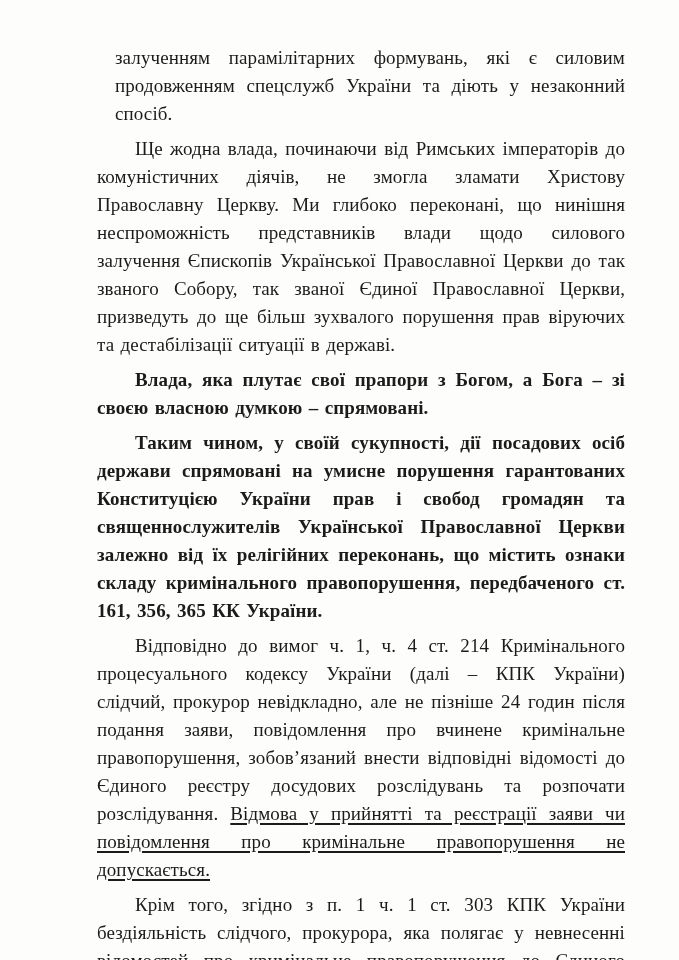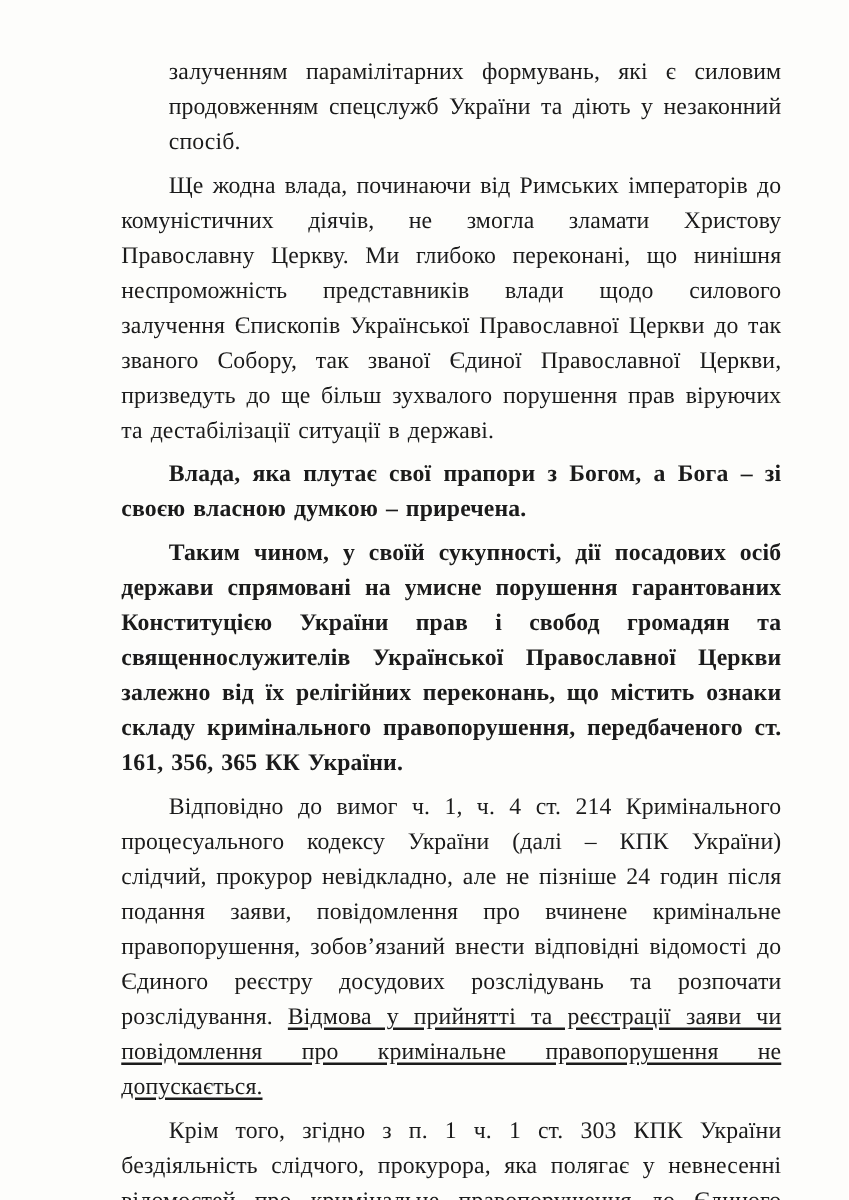--- a/index.html
+++ b/index.html
@@ -26,41 +26,41 @@
     font-size: 19px;
     line-height: 28px;
     text-align: justify;
     text-indent: 38px;
     word-spacing: 1.5px;
     letter-spacing: 0.1px;
   }
   
   .para.continuation {
     text-indent: 0;
-    margin-left: 38px;
+    margin-left: 18px;
   }
   .para.bold {
     font-weight: bold;
   }
   .underline {
     text-decoration: underline;
     text-decoration-thickness: 1.5px;
     text-underline-offset: 3px;
   }
 </style>
 </head>
 <body>
 
 <div class="page">
 
   <p class="para continuation">залученням парамілітарних формувань, які є силовим продовженням спецслужб України та діють у незаконний спосіб.</p>
 
   <p class="para">Ще жодна влада, починаючи від Римських імператорів до комуністичних діячів, не змогла зламати Христову Православну Церкву. Ми глибоко переконані, що нинішня неспроможність представників влади щодо силового залучення Єпископів Української Православної Церкви до так званого Собору, так званої Єдиної Православної Церкви, призведуть до ще більш зухвалого порушення прав віруючих та дестабілізації ситуації в державі.</p>
 
-  <p class="para bold">Влада, яка плутає свої прапори з Богом, а Бога – зі своєю власною думкою – приречена.</p>
+  <p class="para bold">Влада, яка плутає свої прапори з Богом, а Бога – зі своєю власною думкою – спрямовані.</p>
 
   <p class="para bold">Таким чином, у своїй сукупності, дії посадових осіб держави спрямовані на умисне порушення гарантованих Конституцією України прав і свобод громадян та священнослужителів Української Православної Церкви залежно від їх релігійних переконань, що містить ознаки складу кримінального правопорушення, передбаченого ст. 161, 356, 365 КК України.</p>
 
   <p class="para"><span>Відповідно до вимог ч. 1, ч. 4 ст. 214 Кримінального процесуального кодексу України (далі – КПК України) слідчий, прокурор невідкладно, але не пізніше 24 годин після подання заяви, повідомлення про вчинене кримінальне правопорушення, зобов’язаний внести відповідні відомості до Єдиного реєстру досудових розслідувань та розпочати розслідування. </span><span class="underline">Відмова у прийнятті та реєстрації заяви чи повідомлення про кримінальне правопорушення не допускається.</span></p>
 
   <p class="para">Крім того, згідно з п. 1 ч. 1 ст. 303 КПК України бездіяльність слідчого, прокурора, яка полягає у невнесенні відомостей про кримінальне правопорушення до Єдиного реєстру досудових розслідувань після отримання заяви чи повідомлення про кримінальне правопорушення можуть бути оскаржені до слідчого судді.</p>
 
 </div>
 
 </body></html>

